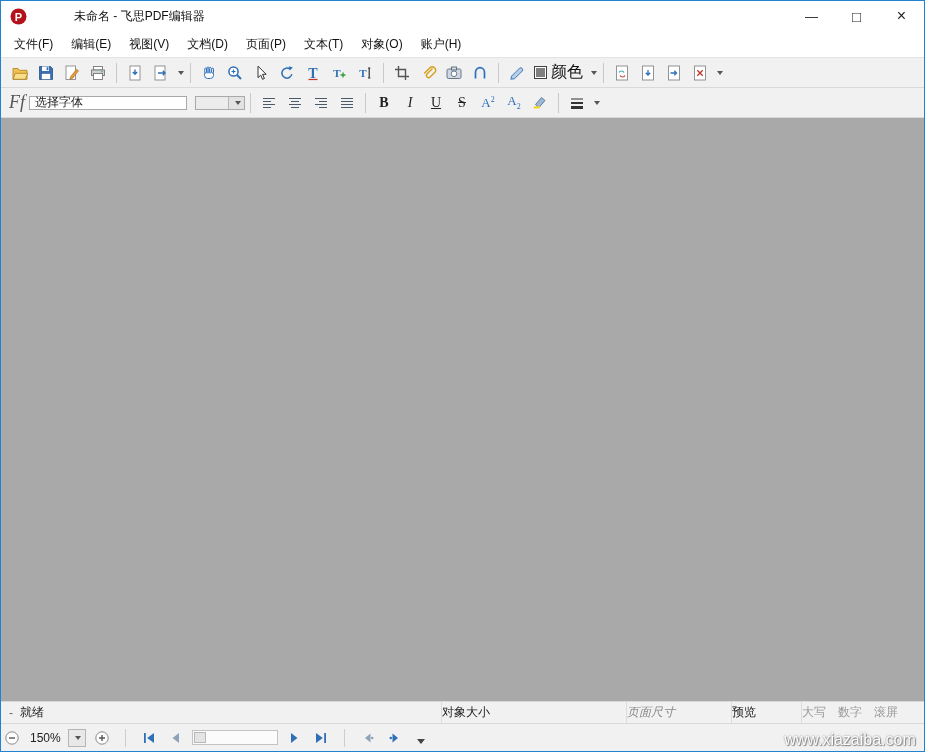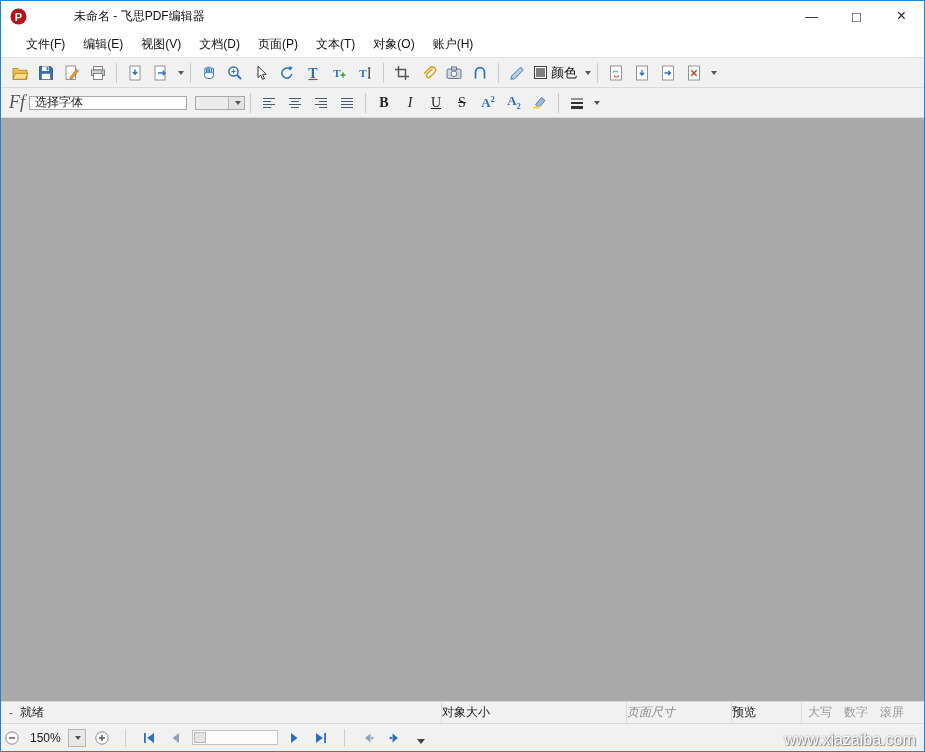--- a/index.html
+++ b/index.html
@@ -11,61 +11,61 @@
   
   .titlebar { height:30px; background:#fff; display:flex; align-items:center; padding-left:9px; flex:0 0 auto; }
   .app-icon { width:17px; height:17px; margin-right:7px; flex:0 0 auto; }
   .title-text { font-size:12px; color:#111;margin-left:40px; }
   .win-controls { margin-left:auto; display:flex; height:100%; }
   .win-btn { width:45px; height:100%; display:flex; align-items:center; justify-content:center; font-size:13px; color:#222; cursor:default; }
   .win-btn.maxi { font-size:15px; }
   .win-btn.close { font-size:16px; }
 
   
-  .menubar { height:27px; background:#fff; display:flex; align-items:stretch; padding-left:16px; border-bottom:1px solid #e3e3e3; flex:0 0 auto; }
+  .menubar { height:27px; background:#fff; display:flex; align-items:stretch; padding-left:4px; border-bottom:1px solid #e3e3e3; flex:0 0 auto; }
   .menu-item { padding:0 9px; display:flex; align-items:center; font-size:12px; color:#111; }
 
   
   .toolbar { height:30px; background:#f1f1f1; display:flex; align-items:center; padding:0 6px; border-bottom:1px solid #d9d9d9; flex:0 0 auto; }
   .tb-btn { min-width:25px; height:25px; display:flex; align-items:center; justify-content:center; border-radius:2px; margin:0 0.5px; }
   .tb-sep { width:1px; height:20px; background:#c9c9c9; margin:0 5px; flex:0 0 auto; }
   .dd-caret { width:0; height:0; border-left:3.5px solid transparent; border-right:3.5px solid transparent; border-top:4px solid #555; margin-left:3px; }
   .dd-zone { display:flex; align-items:center; justify-content:center; width:11px; height:25px; }
 
   .swatch { width:13px; height:13px; background:#7f7f7f; border:1px solid #404040; box-shadow:inset 0 0 0 1px #fff; }
   .color-btn { display:flex; align-items:center; gap:4px; padding:0 4px; height:25px; }
-  .color-label { font-size:13px; color:#111; }
+  .color-label { font-size:16px; color:#111; }
 
   .letter { font-family:"Liberation Serif","DejaVu Serif",serif; font-size:14px; color:#222; }
   .letter.b { font-weight:bold; }
   .letter.i { font-style:italic; }
   .letter.u { text-decoration:underline; }
   .letter.s { text-decoration:line-through; }
-  .scriptbtn { font-family:"Liberation Serif","DejaVu Serif",serif; font-weight:bold; color:#2e6fb8; font-size:13px; line-height:1; }
+  .scriptbtn { font-family:"Liberation Serif","DejaVu Serif",serif; font-weight:normal; color:#2e6fb8; font-size:13px; line-height:1; }
   .scriptbtn sup, .scriptbtn sub { font-size:8px; }
 
   .fflabel { font-family:"Liberation Serif","DejaVu Serif",serif; font-style:italic; color:#555; font-size:18px; margin:0 4px 0 2px; }
   .combo { display:flex; align-items:center; border:1px solid #a9a9a9; background:#fff; height:14px; }
   .combo.font { width:158px; padding-left:5px; color:#222; font-size:12px; }
   .combo.size { width:50px; background:#ececec; color:#666; }
   .combo .combo-text { flex:1; overflow:hidden; white-space:nowrap; }
   .combo .combo-btn { width:16px; height:100%; background:#e3e3e3; border-left:1px solid #b5b5b5; display:flex; align-items:center; justify-content:center; }
 
   
   .canvas { flex:1 1 auto; background:#a9a9a9; }
 
   
   .statusbar { height:22px; background:#f1f1f1; border-top:1px solid #d9d9d9; display:flex; align-items:stretch; font-size:12px; flex:0 0 auto; }
   .status-left { width:440px; display:flex; align-items:center; padding-left:8px; gap:7px; }
   .status-grip { color:#666; }
   .status-seg { display:flex; align-items:center; padding:0 0; border-left:1px solid #dcdcdc; }
   .seg-object { width:185px; }
   .seg-pagesize { width:105px; color:#8a8a8a;font-style:italic; }
   .seg-preview { width:70px; }
-  .seg-toggles { flex:1; display:flex; align-items:center; justify-content:center; gap:12px; padding-right:14px; color:#9a9a9a; }
+  .seg-toggles { flex:1; display:flex; align-items:center; justify-content:flex-start; gap:12px; padding-right:14px; color:#9a9a9a; }
 
   
   .bottombar { height:28px; background:#f1f1f1; border-top:1px solid #d9d9d9; display:flex; align-items:center; gap:5px; flex:0 0 auto; }
   .bb-btn { width:22px; height:22px; display:flex; align-items:center; justify-content:center; }
   .zoom-label { font-size:12px; color:#222; margin:0 2px; }
   .zoom-combo { width:18px; height:18px; background:#e8e8e8; border:1px solid #b5b5b5; display:flex; align-items:center; justify-content:center; }
   .bb-sep { width:1px; height:18px; background:#cdcdcd; margin:0 7px; }
   .page-slider { width:86px; height:15px; background:#fbfbfb; border:1px solid #c3c3c3; display:flex; align-items:center; padding:1px; }
   .page-slider-thumb { width:12px; height:11px; background:#e4e4e4; border:1px solid #b8b8b8; }
   .overflow-caret { width:0; height:0; border-left:4px solid transparent; border-right:4px solid transparent; border-top:5px solid #444; margin-left:6px; margin-top:8px; }

